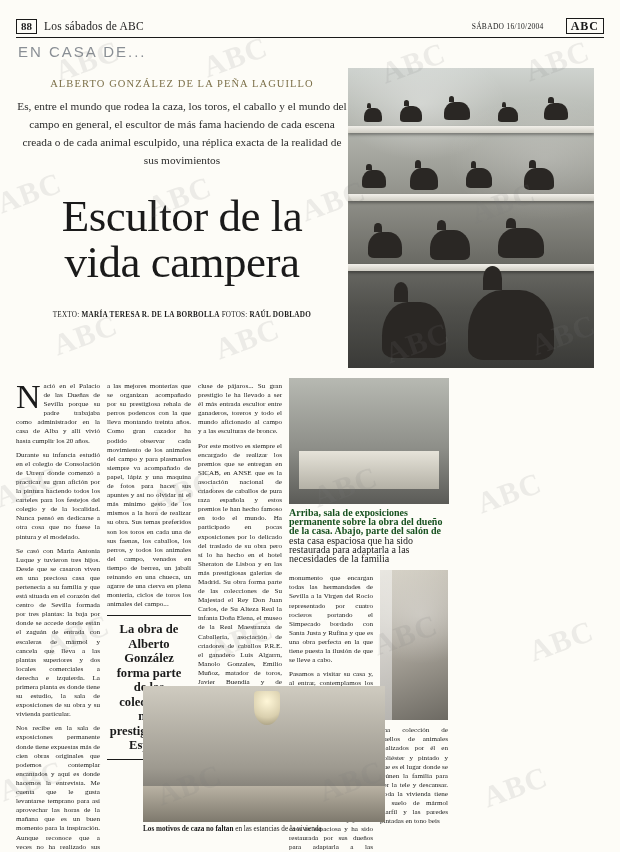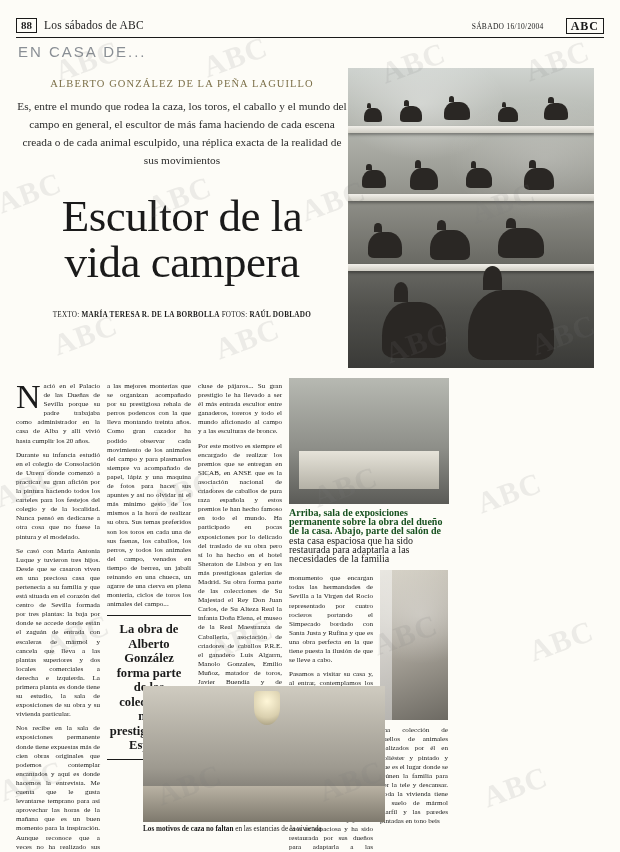--- a/index.html
+++ b/index.html
@@ -23,21 +23,21 @@
     font-weight: bold;
     font-size: 30px;
     color: rgba(120,120,120,0.13);
     letter-spacing: 1px;
     transform: rotate(-20deg);
     pointer-events: none;
     user-select: none;
   }
   
   .masthead {
-    display: flex; justify-content: space-between;
+    display: flex; align-items: center; justify-content: space-between;
     border-bottom: 1.6px solid #1a1a1a;
     padding-bottom: 3px;
     height: 20px;
   }
   .mh-left { display: flex; align-items: baseline; gap: 7px; }
   .folio {
     font-size: 11px; font-weight: bold;
     border: 1px solid #1a1a1a;
     padding: 0 4px; line-height: 13px;
   }

